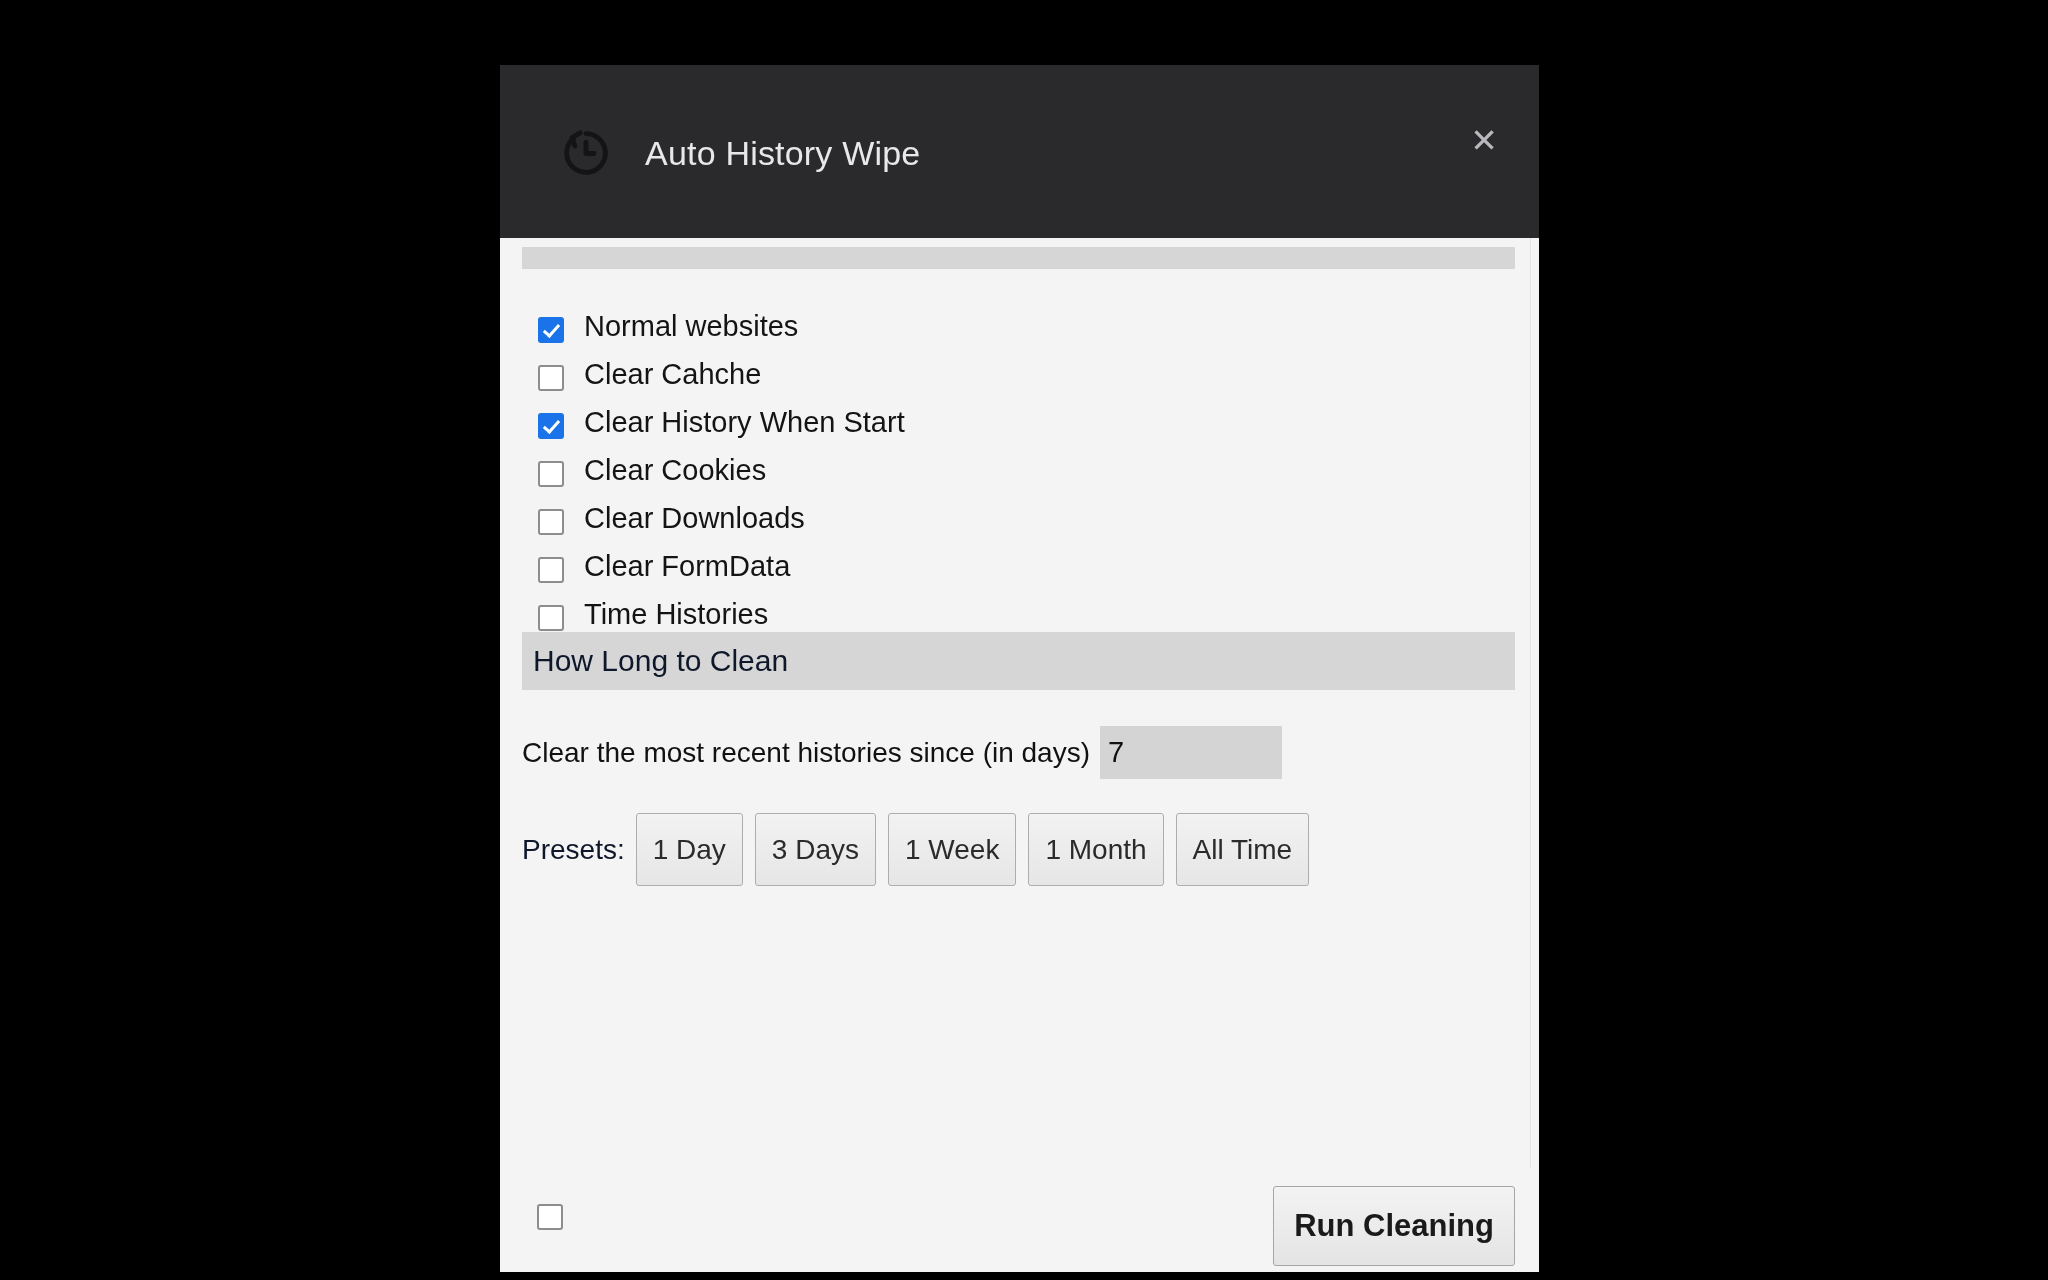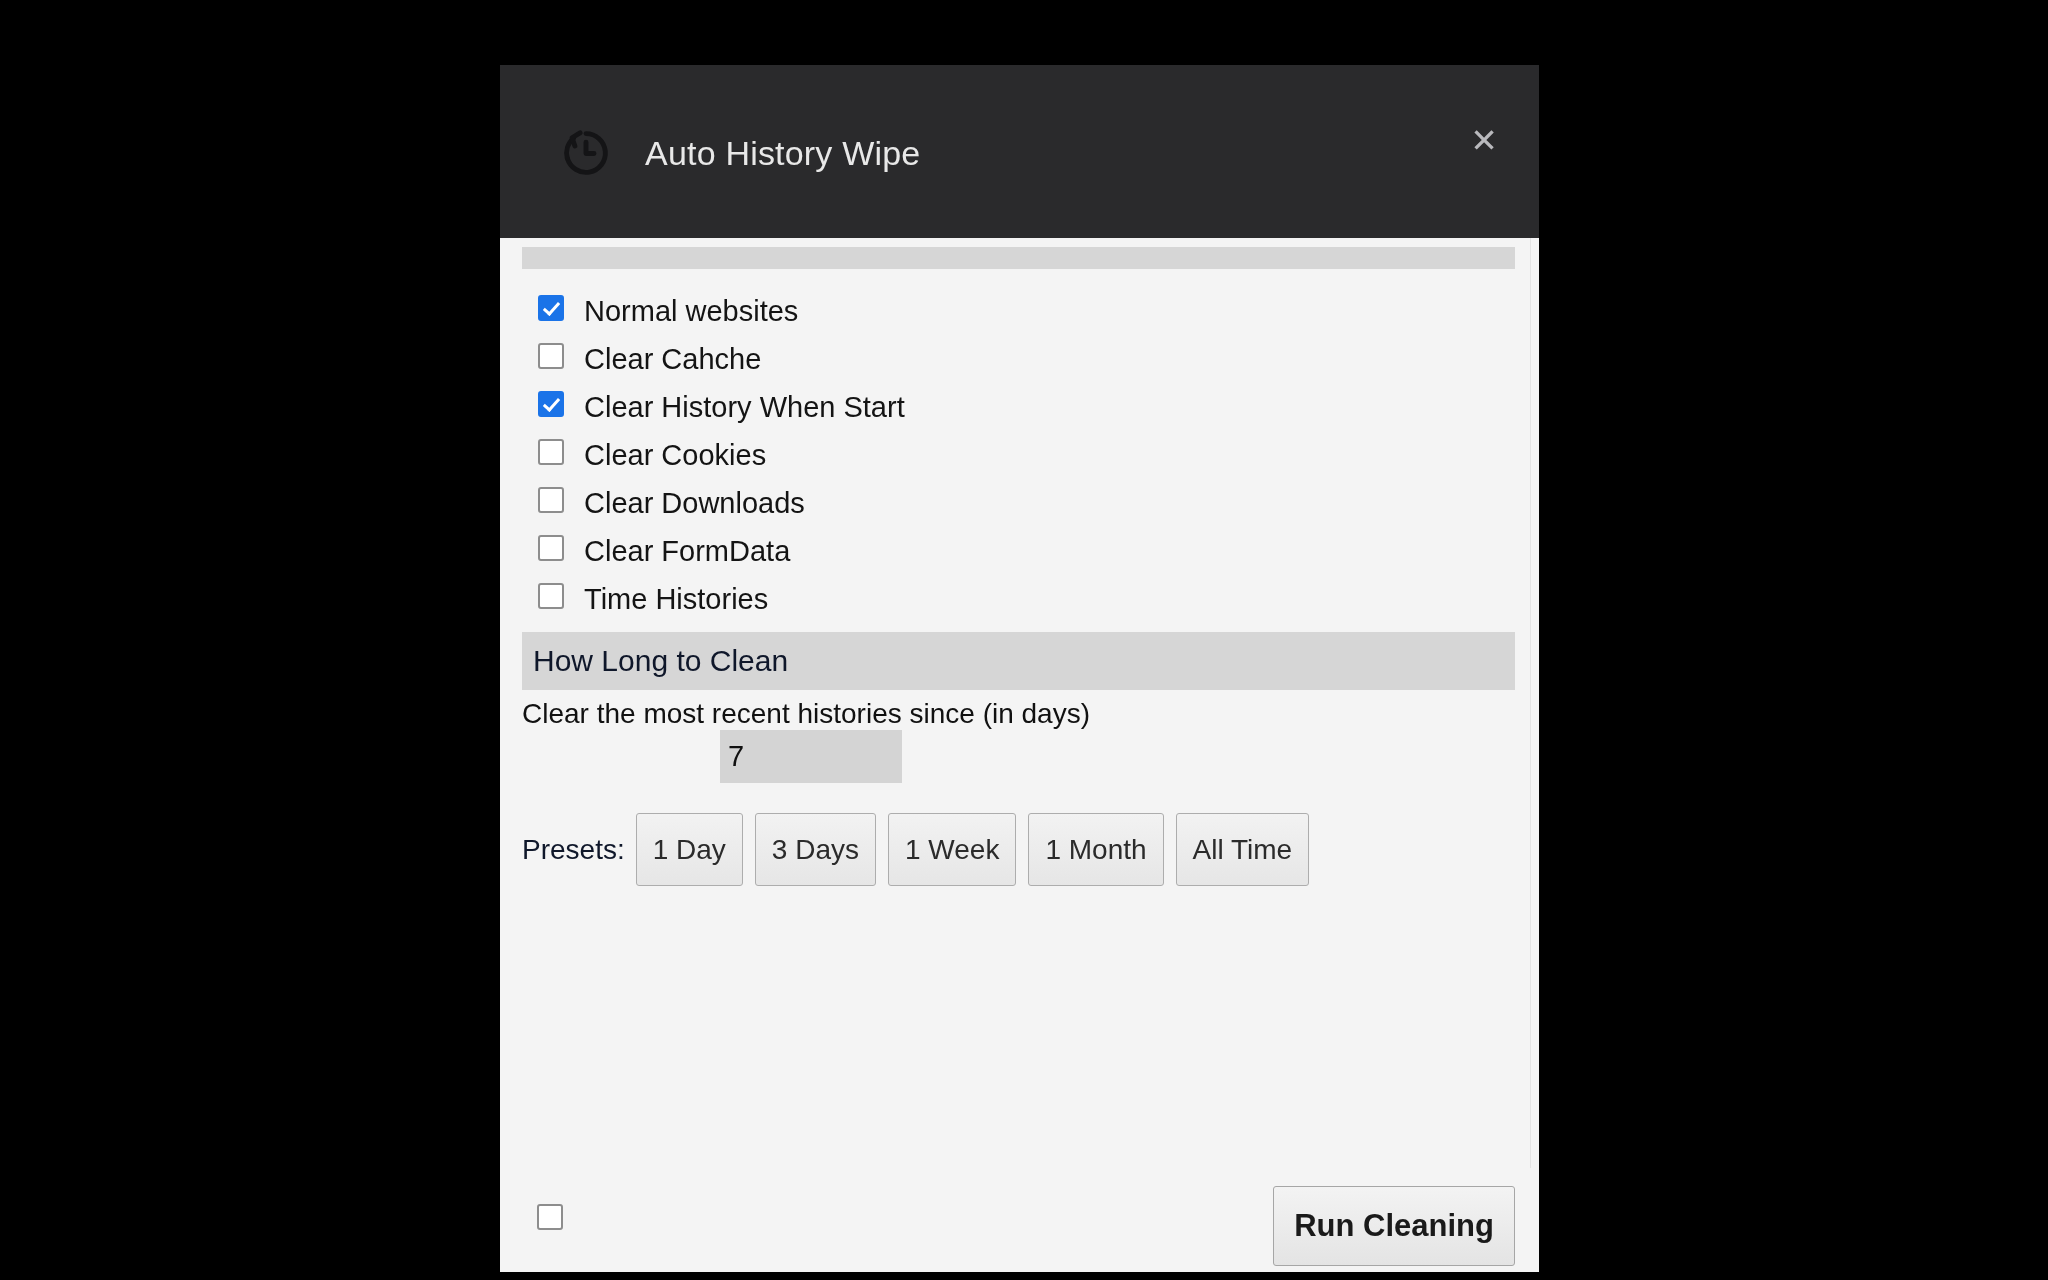--- a/index.html
+++ b/index.html
@@ -115,21 +115,21 @@
   }
 
   
   #options-list {
     position: absolute;
     left: 38px;
     top: 57px;
   }
   .option-row {
     display: flex;
-    align-items: flex-start;
+    align-items: flex-end;
     height: 48px;
     cursor: pointer;
     user-select: none;
   }
   .cb {
     width: 26px;
     height: 26px;
     border-radius: 3px;
     box-sizing: border-box;
     flex: 0 0 auto;
@@ -159,24 +159,23 @@
     margin-left: 20px;
     font-size: 29px;
     color: #141414;
     white-space: nowrap;
   }
 
   
   #duration-row {
     position: absolute;
     left: 22px;
-    top: 460px;
-    display: flex;
-    align-items: center;
-    flex-direction: column;
+    top: 488px;
+    display: flex;
+    align-items: center;
   }
   #duration-label {
     font-size: 28px;
     color: #111111;
     white-space: nowrap;
   }
   #days-input {
     margin-left: 10px;
     width: 182px;
     height: 53px;

